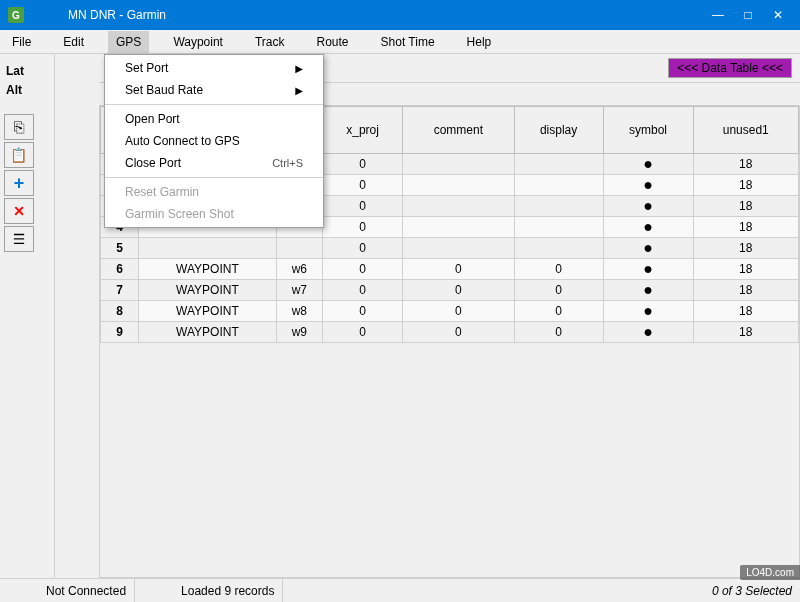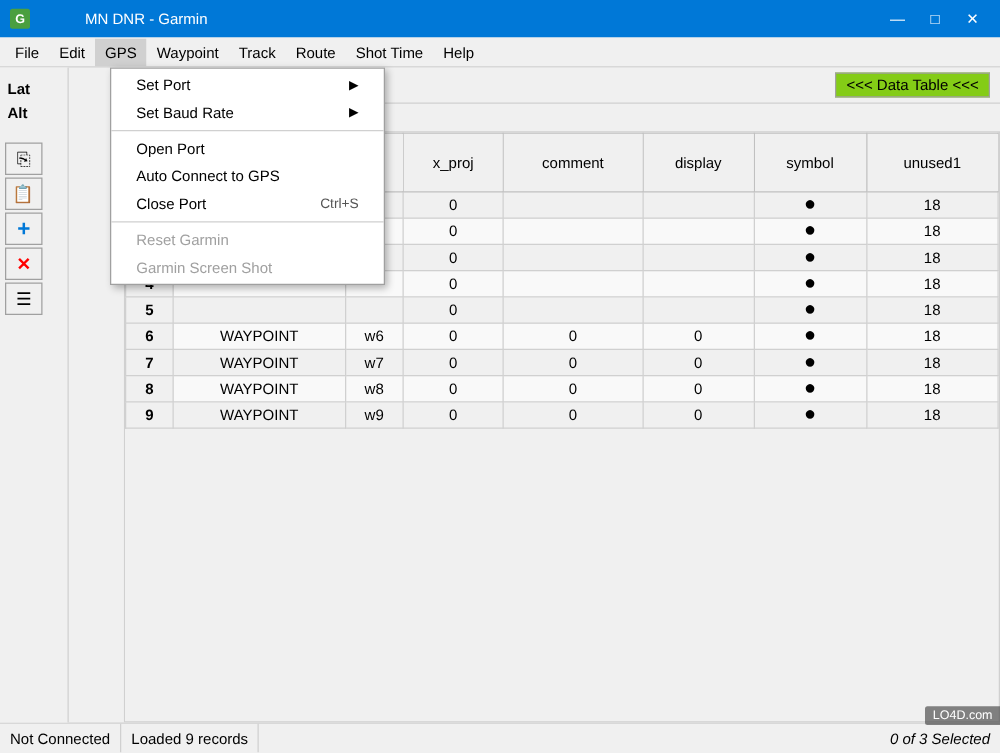--- a/index.html
+++ b/index.html
@@ -61,20 +61,21 @@
     }
 
     
     .menu-bar {
       background: #f0f0f0;
       height: 24px;
       display: flex;
       align-items: center;
       padding: 0 4px;
       border-bottom: 1px solid #d0d0d0;
+      gap: 16px;
     }
     .menu-item {
       padding: 2px 8px;
       cursor: pointer;
       font-size: 12px;
       height: 22px;
       display: flex;
       align-items: center;
     }
     .menu-item.active { background: #d0d0d0; }
@@ -132,21 +133,21 @@
       display: flex;
       align-items: center;
       justify-content: flex-end;
       padding: 4px 8px;
       background: #f0f0f0;
       border-bottom: 1px solid #d0d0d0;
     }
 
     .data-table-btn {
       padding: 2px 8px;
-      background: #84cc16;
+      background: #a21caf;
       border: 1px solid #a0a0a0;
       cursor: pointer;
       font-size: 12px;
     }
 
     .radio-row {
       display: flex;
       align-items: center;
       padding: 4px 8px;
       gap: 6px;
@@ -197,34 +198,35 @@
       align-items: center;
       padding: 0;
     }
     .status-item {
       padding: 0 8px;
       border-right: 1px solid #d0d0d0;
       height: 100%;
       display: flex;
       align-items: center;
       font-size: 12px;
+      margin-left: 38px;
     }
     .status-right {
       margin-left: auto;
       padding: 0 8px;
       font-size: 12px;
       display: flex;
       align-items: center;
       height: 100%;
       font-style: italic;
     }
     .dropdown-menu {
       position: absolute;
       top: 54px;
-      left: 88px;
+      left: 104px;
       background: white;
       border: 1px solid #a0a0a0;
       box-shadow: 2px 2px 6px rgba(0,0,0,0.3);
       min-width: 220px;
       z-index: 200;
       padding: 2px 0;
     }
     .dropdown-item {
       padding: 4px 20px;
       cursor: pointer;

